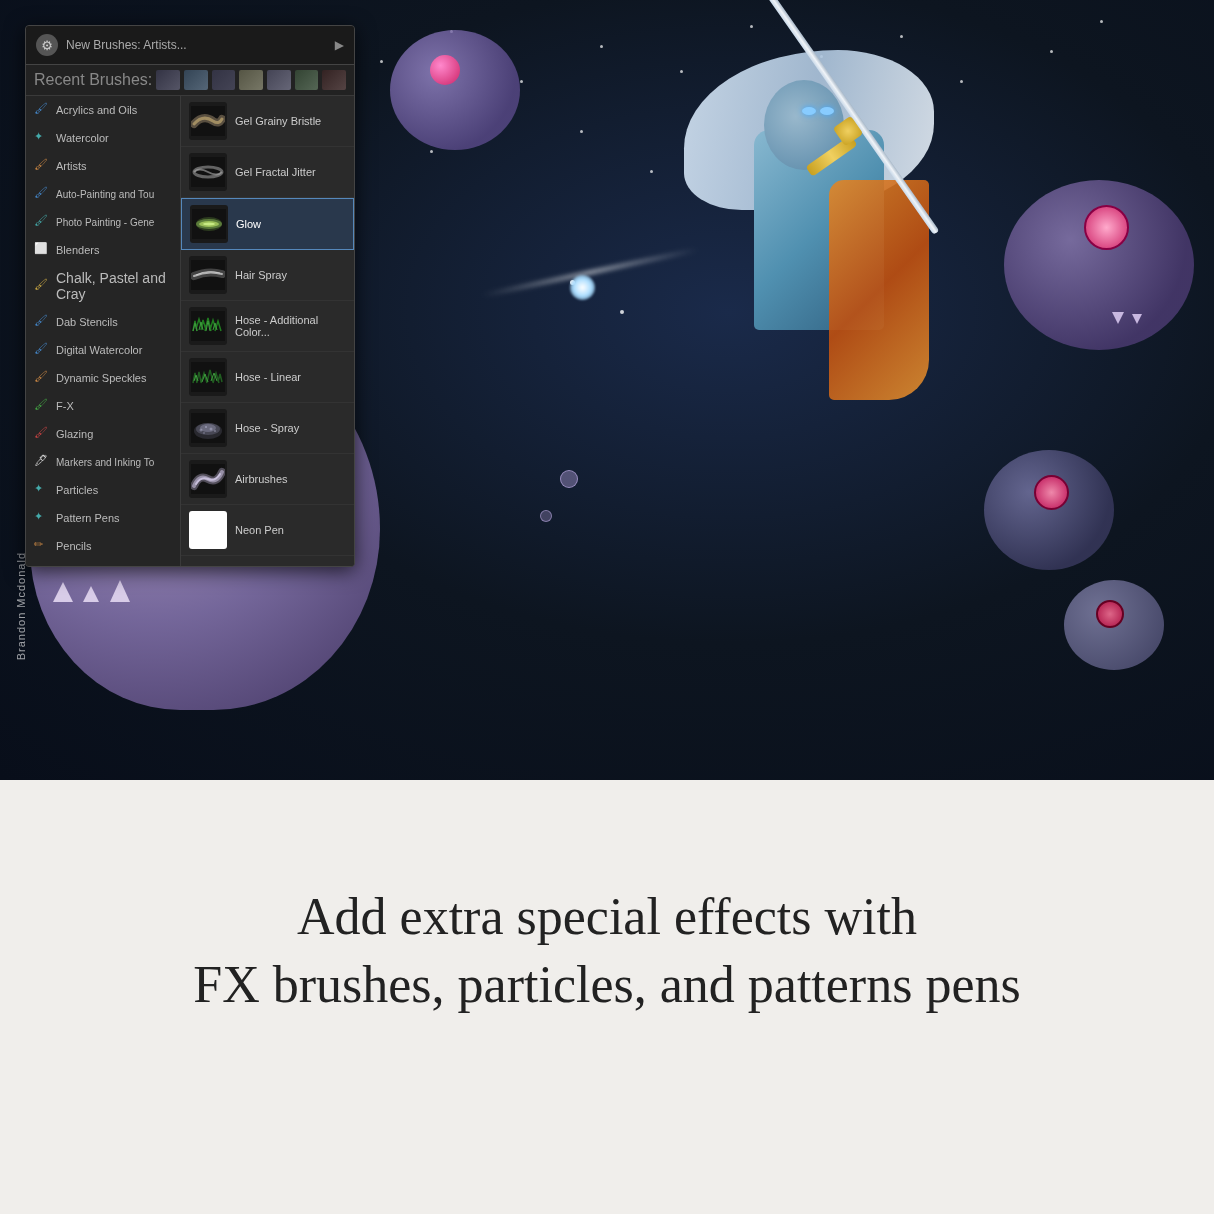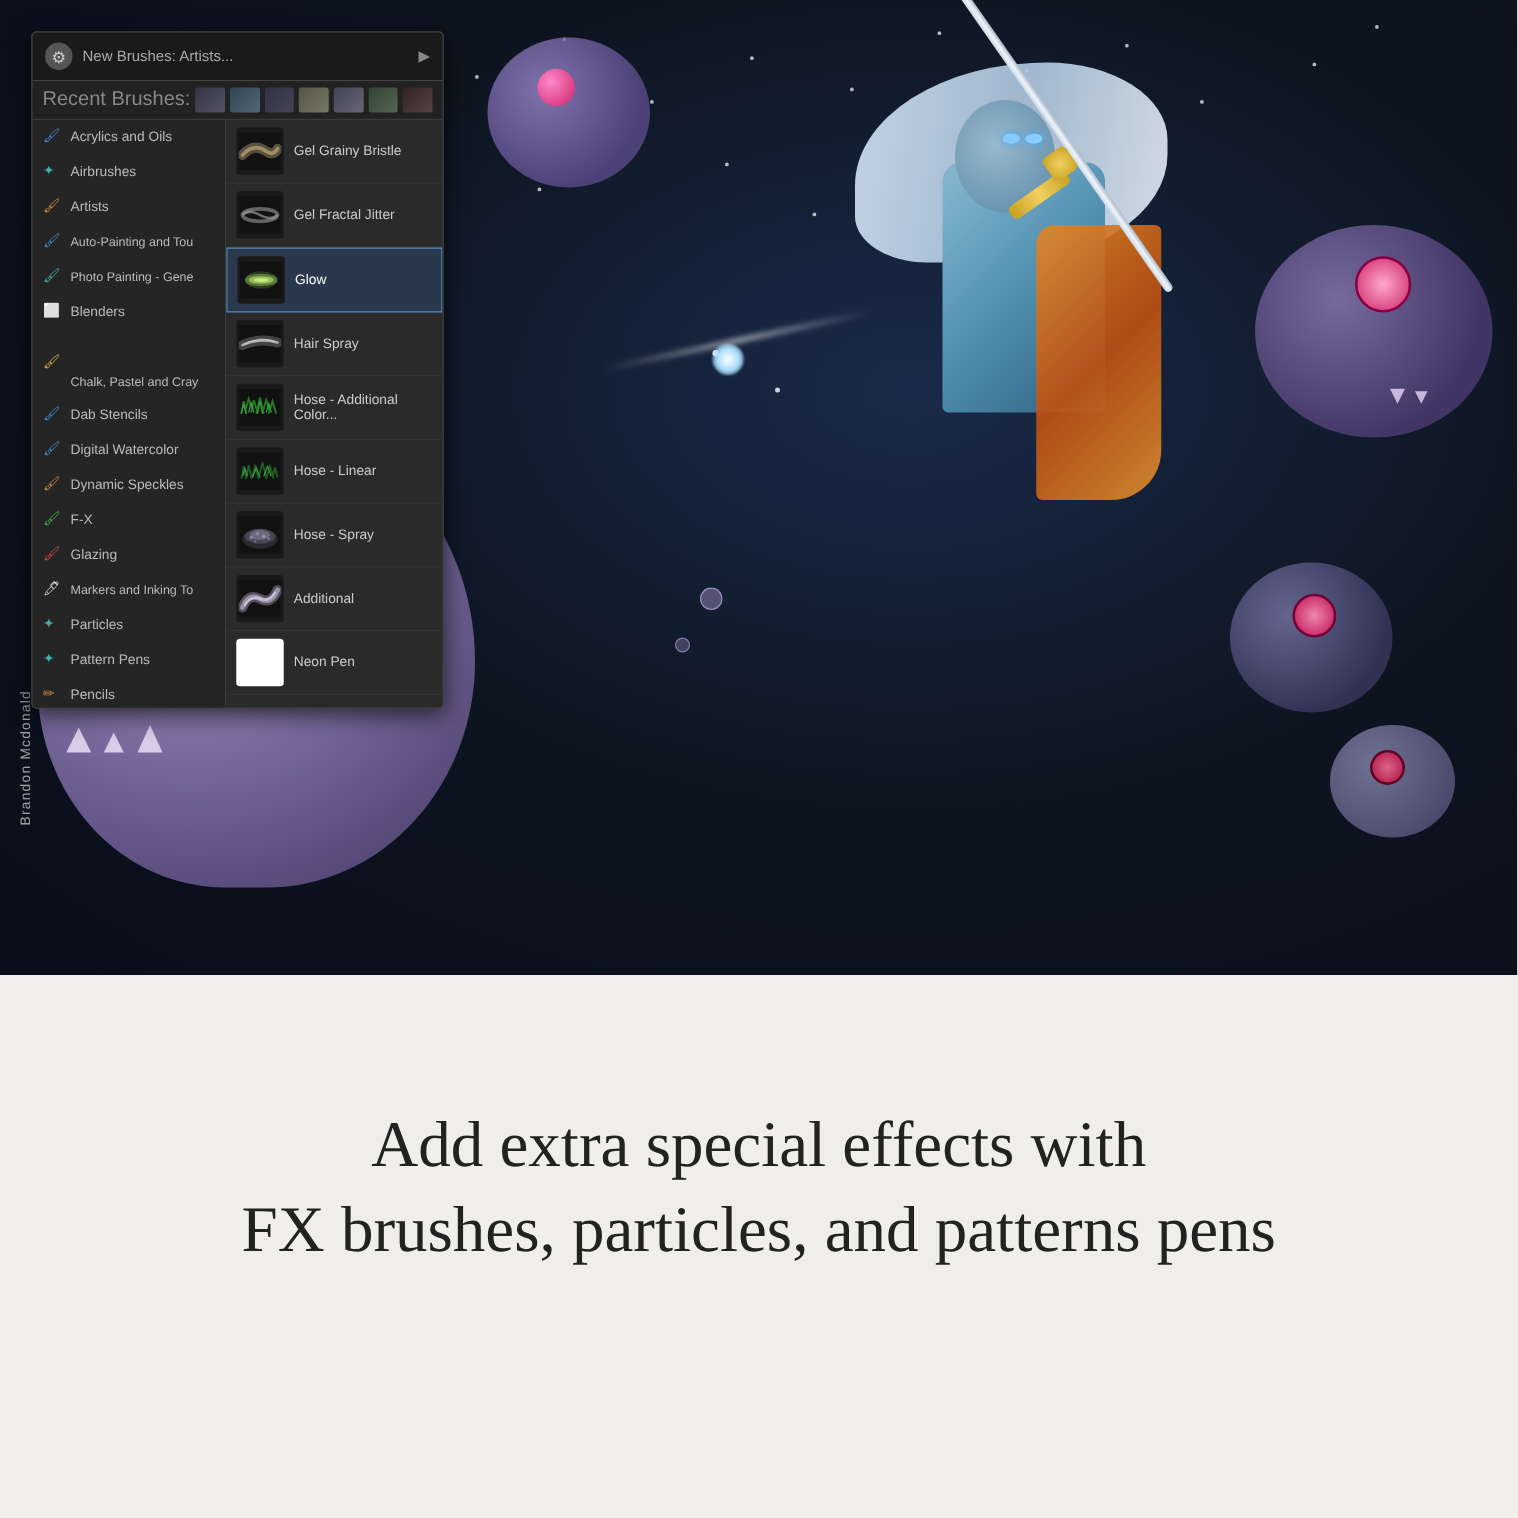--- a/index.html
+++ b/index.html
@@ -325,41 +325,41 @@
 
     <div class="panel-content">
 
       <div class="left-list">
         <div class="left-item">
           <span class="left-item-icon icon-color-blue">🖌</span>
           <span>Acrylics and Oils</span>
         </div>
         <div class="left-item">
           <span class="left-item-icon icon-color-teal">✦</span>
-          <span>Airbrushes</span>
+          <span>Watercolor</span>
         </div>
         <div class="left-item">
           <span class="left-item-icon icon-color-orange">🖌</span>
           <span>Artists</span>
         </div>
         <div class="left-item">
           <span class="left-item-icon icon-color-blue">🖌</span>
           <span style="font-size:10px;">Auto-Painting and Tou</span>
         </div>
         <div class="left-item">
           <span class="left-item-icon icon-color-teal">🖌</span>
           <span style="font-size:10px;">Photo Painting - Gene</span>
         </div>
         <div class="left-item">
           <span class="left-item-icon icon-color-white">⬜</span>
           <span>Blenders</span>
         </div>
         <div class="left-item">
           <span class="left-item-icon icon-color-yellow">🖌</span>
-          <span style="font-size:10px;margin-top:31px;">Chalk, Pastel and Cray</span>
+          <span style="font-size:14px;">Chalk, Pastel and Cray</span>
         </div>
         <div class="left-item">
           <span class="left-item-icon icon-color-blue">🖌</span>
           <span>Dab Stencils</span>
         </div>
         <div class="left-item">
           <span class="left-item-icon icon-color-blue">🖌</span>
           <span>Digital Watercolor</span>
         </div>
         <div class="left-item">
@@ -493,21 +493,21 @@
         <div class="brush-item">
           <div class="brush-preview">
             <svg width="34" height="30" viewBox="0 0 34 30">
               <rect width="34" height="30" fill="#111"></rect>
 
               <path d="M3,22 Q8,10 17,15 Q26,20 31,8" stroke="rgba(180,170,200,0.4)" stroke-width="8" fill="none" stroke-linecap="round"></path>
               <path d="M3,22 Q8,10 17,15 Q26,20 31,8" stroke="rgba(200,190,220,0.6)" stroke-width="4" fill="none" stroke-linecap="round"></path>
               <path d="M5,20 Q10,12 17,15 Q24,18 29,10" stroke="rgba(220,210,240,0.7)" stroke-width="2" fill="none" stroke-linecap="round"></path>
             </svg>
           </div>
-          <span class="brush-name">Additional</span>
+          <span class="brush-name">Airbrushes</span>
         </div>
 
         <div class="brush-item">
           <div class="brush-preview" style="background:#fff;">
             <svg width="34" height="30" viewBox="0 0 34 30">
               <rect width="34" height="30" fill="#fff"></rect>
             </svg>
           </div>
           <span class="brush-name">Neon Pen</span>
         </div>

